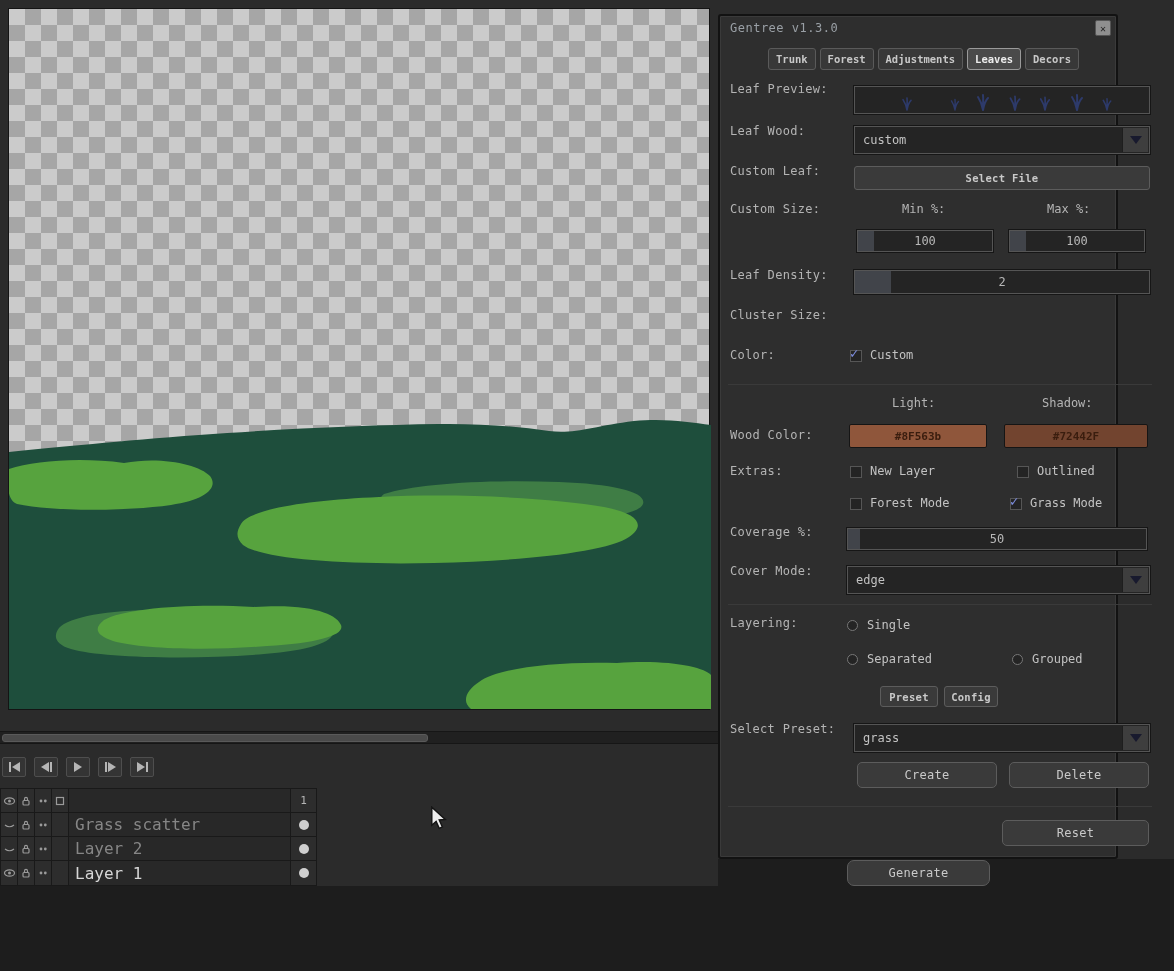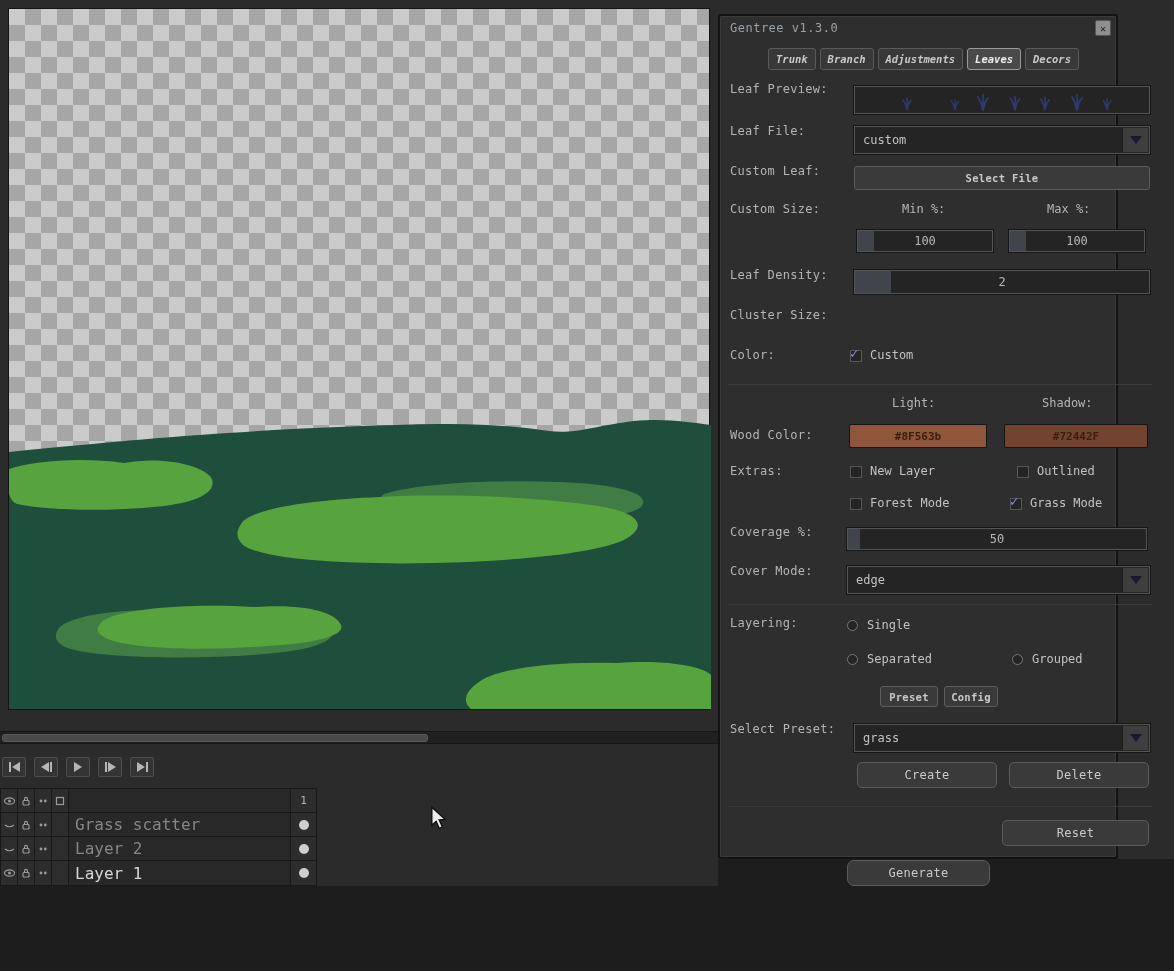--- a/index.html
+++ b/index.html
@@ -54,21 +54,21 @@
   .dialog { position:absolute; left:718px; top:14px; width:400px; height:845px;
     background:#2e2e2e; border:2px solid #121212; border-radius:3px;
     box-shadow:0 0 0 1px #3a3a3a inset; font-size:12px; color:#b4b4b4; }
   .title { position:absolute; left:10px; top:5px; font-size:12px; color:#9aa0a6; letter-spacing:.5px; }
   .close-btn { position:absolute; right:5px; top:4px; width:16px; height:16px; background:#8f8f8f;
     border:1px solid #555; color:#262626; font-size:10px; font-weight:bold;
     display:flex; align-items:center; justify-content:center; border-radius:2px; }
 
   .tabs { position:absolute; left:48px; top:32px; display:flex; gap:4px; }
   .tab { background:#383838; border:1px solid #5a5a5a; border-radius:3px; color:#c8c8c8;
-    font-size:10.5px; font-weight:bold; padding:4px 7px; white-space:nowrap;font-style:italic; }
+    font-size:10.5px; font-weight:bold; padding:4px 7px; white-space:nowrap; }
   .tab.active { background:#4a4a4a; border-color:#9a9a9a; color:#ececec; }
 
   .lbl { position:absolute; left:10px; color:#b4b4b4; letter-spacing:.3px; }
   .sublbl { position:absolute; color:#b4b4b4;margin-left:45px; }
 
   .inset { background:#242424; border:1px solid #555; outline:1px solid #161616; }
   .preview-box { position:absolute; left:134px; top:70px; width:296px; height:28px; }
 
   .dd { position:absolute; height:28px; }
   .dd .val { position:absolute; left:8px; top:0; line-height:26px; color:#c2c2c2; }
@@ -254,21 +254,21 @@
   </svg>
 
   <div class="dialog">
     <div class="title">Gentree v1.3.0</div>
     <div class="close-btn">
         <span>✕</span>
       </div>
 
     <div class="tabs">
       <div class="tab">Trunk</div>
-      <div class="tab">Branch</div>
+      <div class="tab">Forest</div>
       <div class="tab">Adjustments</div>
       <div class="tab active">Leaves</div>
       <div class="tab">Decors</div>
     </div>
 
     <div class="lbl" style="top:66px">Leaf Preview:</div>
     <div class="preview-box inset">
       <svg width="296" height="28" viewBox="0 0 296 28" fill="none" stroke="#2d3a6a" stroke-width="2" stroke-linecap="round">
         <g transform="translate(52,23) scale(0.8)">
             <path d="M0,0 C-1,-6 -3,-10 -5,-13 M0,0 C0,-7 0.5,-11 0,-15 M0,0 C1,-6 3,-10 5,-12"></path>
@@ -287,21 +287,21 @@
           </g>
         <g transform="translate(222,23)">
             <path d="M0,0 C-1,-6 -3,-10 -5,-13 M0,0 C0,-7 0.5,-11 0,-15 M0,0 C1,-6 3,-10 5,-12"></path>
           </g>
         <g transform="translate(252,23) scale(0.75)">
             <path d="M0,0 C-1,-6 -3,-10 -5,-13 M0,0 C0,-7 0.5,-11 0,-15 M0,0 C1,-6 3,-10 5,-12"></path>
           </g>
       </svg>
     </div>
 
-    <div class="lbl" style="top:108px">Leaf File:</div>
+    <div class="lbl" style="top:108px">Leaf Wood:</div>
     <div class="dd inset" style="left:134px; top:110px; width:296px">
       <span class="val">custom</span>
       <span class="arrow-btn">
           <span class="tri-down"></span>
         </span>
     </div>
 
     <div class="lbl" style="top:148px">Custom Leaf:</div>
     <div class="btn small" style="left:134px; top:150px; width:296px; height:24px">Select File</div>
 

